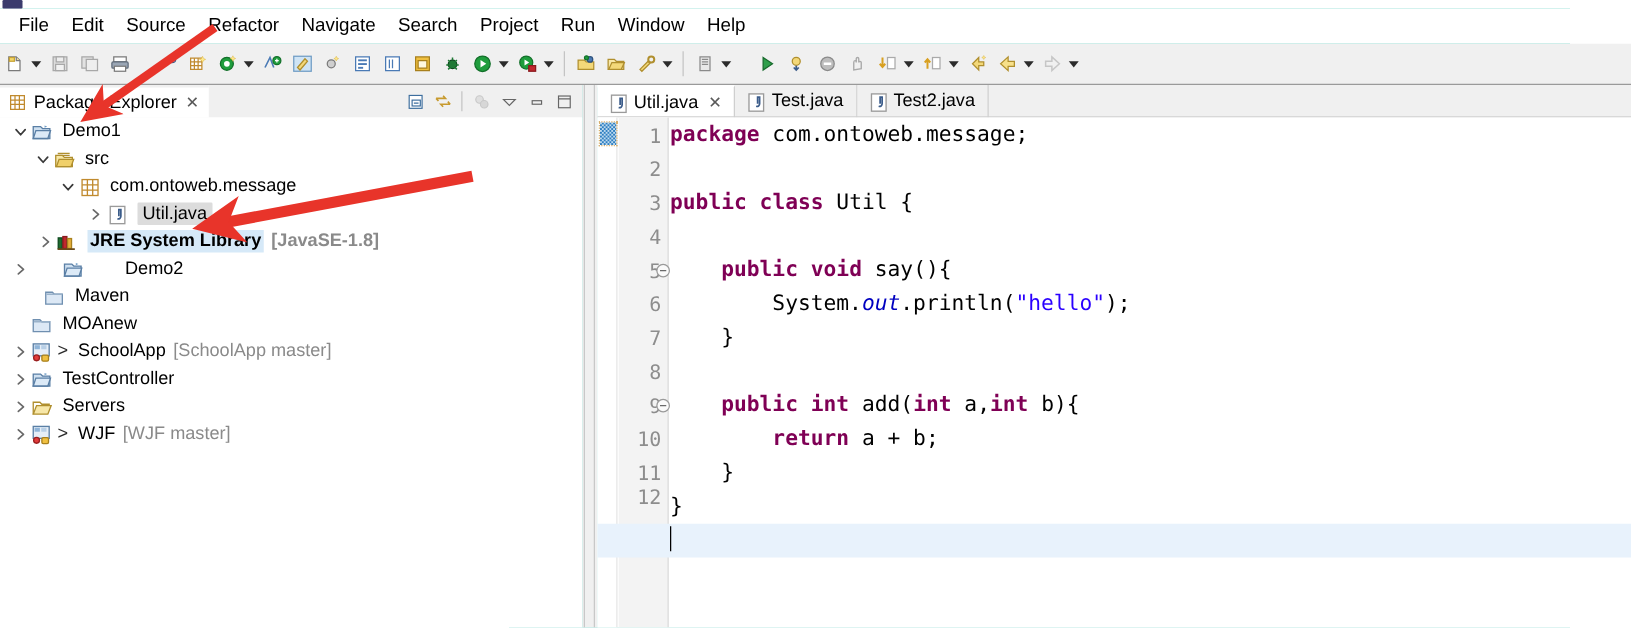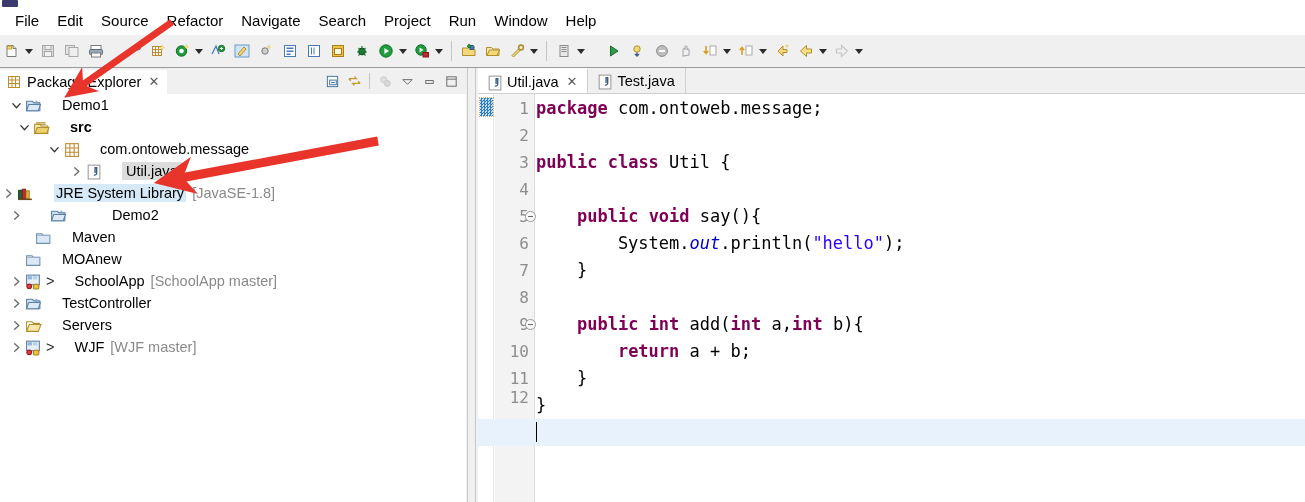--- a/index.html
+++ b/index.html
@@ -106,21 +106,21 @@
   .row{
     height:22px; display:flex; align-items:center; white-space:nowrap;
     font-size:14.5px; color:#000;
   }
   .twisty{
     width:16px; height:22px; display:flex; align-items:center; justify-content:center;
     flex:0 0 16px;
   }
   .twisty svg{ display:block; }
   .rowicon{ width:18px; height:18px; display:flex;align-items:center;justify-content:center; flex:0 0 18px;}
-  .rowlabel{ margin-left:20px; }
+  .rowlabel{ margin-left:8px; }
   .rowlabel.sel{ background:#dcdcdc; padding:1px 4px; border-radius:1px; }
   .rowlabel.hl{ background:#d6e9f8; padding:1px 2px; }
   .dim{ color:#8a8a8a; margin-left:6px; }
   .gtmark{ color:#2b2b2b; margin-left:4px; }
 
   
   .edtabrow{
     position:absolute; left:0; top:0; width:827px; height:26px;
     background:#f0f0f0;
   }
@@ -481,21 +481,21 @@
           </span>
           <span class="rowicon">
             <svg width="17" height="17" viewBox="0 0 16 16">
               <path d="M1.5 13V4h5.5L8.5 5.5H14V13z" fill="#cfe0f0" stroke="#5a7fa5"></path>
               <path d="M1.5 13 L3.5 7h11L12.5 13z" fill="#dceaf7" stroke="#5a7fa5"></path>
               <path d="M10 3.2l2 .8-2 .9" fill="#6f9cc4"></path>
             </svg>
           </span>
           <span class="rowlabel">Demo1</span>
         </div>
-        <div class="row" style="padding-left: 16px; font-weight: bold;">
+        <div class="row" style="padding-left: 26px;">
           <span class="twisty">
             <svg width="11" height="11" viewBox="0 0 12 12">
               <path d="M2 4 L6 8.5 L10 4" fill="none" stroke="#3a3a3a" stroke-width="1.5" stroke-linecap="round" stroke-linejoin="round"></path>
             </svg>
           </span>
           <span class="rowicon">
             <svg width="17" height="17" viewBox="0 0 16 16">
               <path d="M1.5 13.5V5h5L8 6.5h6V13.5z" fill="#f7e7a8" stroke="#b08f2e"></path>
               <path d="M2 13.5 L4 8h11l-2 5.5z" fill="#f0d06a" stroke="#b08f2e"></path>
               <path d="M3 3.5h9M3 5h9" stroke="#b08f2e" stroke-width="1"></path>
@@ -524,21 +524,21 @@
             </svg>
           </span>
           <span class="rowicon">
             <svg width="17" height="17" viewBox="0 0 16 16">
               <rect x="3" y="2" width="11" height="13" fill="#fff" stroke="#9a9a9a"></rect>
               <path d="M9.5 9.5V4.5h1.5v5c0 1.4-1.2 2.2-2.6 1.8" fill="none" stroke="#3b5c8a" stroke-width="1.3"></path>
             </svg>
           </span>
           <span class="rowlabel sel">Util.java</span>
         </div>
-        <div class="row" style="">
+        <div class="row" style="padding-left: 28px; font-weight: bold;">
           <span class="twisty">
             <svg width="11" height="11" viewBox="0 0 12 12">
               <path d="M4 2 L8.5 6 L4 10" fill="none" stroke="#6a6a6a" stroke-width="1.5" stroke-linecap="round" stroke-linejoin="round"></path>
             </svg>
           </span>
           <span class="rowicon">
             <svg width="17" height="17" viewBox="0 0 16 16">
               <rect x="1.5" y="5" width="3" height="8" fill="#1f6b2e" stroke="#0f4a1f"></rect>
               <rect x="5" y="4" width="3" height="9" fill="#c1272d" stroke="#8a1a1f"></rect>
               <rect x="8.5" y="5.5" width="3" height="7.5" fill="#e8b23c" stroke="#a8801d"></rect>
@@ -669,20 +669,27 @@
             <span class="lbl">Util.java</span>
             <span class="closex">✕</span>
           </div>
           <div class="edtab">
             <span class="ic"><svg width="17" height="17" viewBox="0 0 16 16">
                 <rect x="3" y="2" width="11" height="13" fill="#fff" stroke="#9a9a9a"></rect>
                 <path d="M9.5 9.5V4.5h1.5v5c0 1.4-1.2 2.2-2.6 1.8" fill="none" stroke="#3b5c8a" stroke-width="1.3"></path>
               </svg></span>
             <span class="lbl">Test.java</span>
           </div>
+          <div class="edtab">
+            <span class="ic"><svg width="17" height="17" viewBox="0 0 16 16">
+                <rect x="3" y="2" width="11" height="13" fill="#fff" stroke="#9a9a9a"></rect>
+                <path d="M9.5 9.5V4.5h1.5v5c0 1.4-1.2 2.2-2.6 1.8" fill="none" stroke="#3b5c8a" stroke-width="1.3"></path>
+              </svg></span>
+            <span class="lbl">Test2.java</span>
+          </div>
         </div>
       <div class="edtabfill"></div>
     </div>
 
     <div class="editor">
       <div class="annruler">
         <div class="annmark"></div>
       </div>
       <div class="gutter" id="gutter">
           <div class="lnum" style="top: 1px; line-height: 27px;">1</div>

